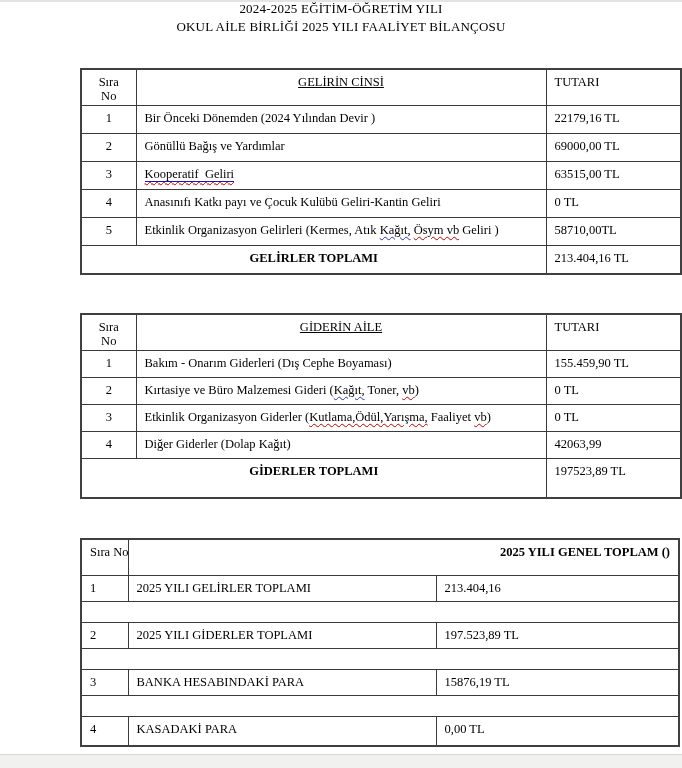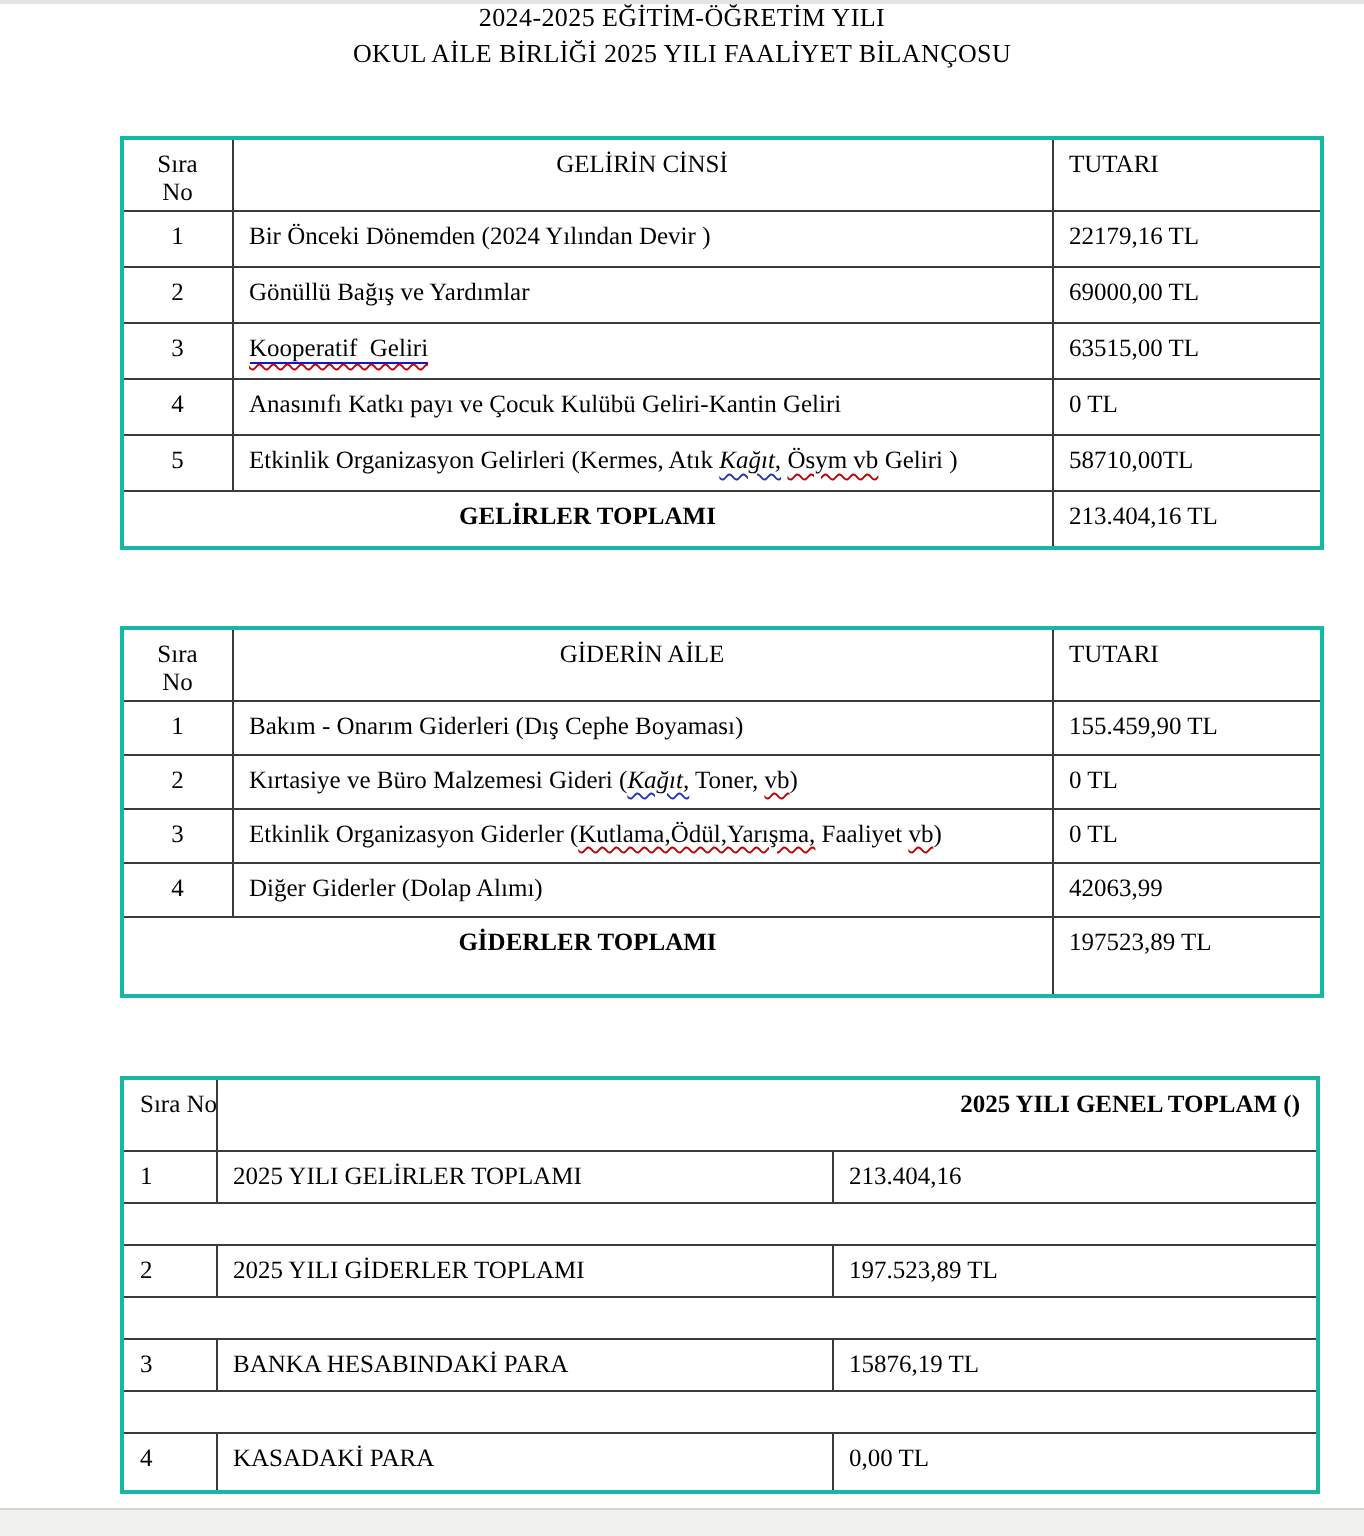--- a/index.html
+++ b/index.html
@@ -19,38 +19,38 @@
   }
   .title-block {
     text-align: center;
     font-size: 13px;
     line-height: 17.5px;
     letter-spacing: 0.2px;
   }
   table.fin-table {
     border-collapse: collapse;
     table-layout: fixed;
-    margin-left: 60px;
+    margin-left: 80px;
     width: 600px;
     font-size: 12.5px;
-    border: 2px solid #14b8a6;
+    border: 2px solid #404040;
   }
   table.fin-table td {
     border: 1px solid #3a3a3a;
     vertical-align: top;
     padding: 5px 8px 2px 8px;
     overflow: hidden;
     line-height: 14px;
   }
   #income-table { margin-top: 33px; }
   #expense-table { margin-top: 38px; }
   #summary-table { margin-top: 39px; width: 598px; }
 
   .cell-no-center { text-align: center; }
-  .cell-kind-header { text-align: center; }
+  .cell-kind-header { text-align: center; text-decoration: underline; }
   tr.header-row-1 { height: 31px; }
   tr.data-row-1 { height: 28px; }
   tr.total-row { height: 28px; }
   tr.header-row-2 { height: 29px; }
   tr.data-row-2 { height: 27px; }
   tr.total-row-2 { height: 40px; }
   .total-label { text-align: center; font-weight: bold; }
   .total-amount { font-weight: normal; }
 
   
@@ -69,21 +69,20 @@
     text-decoration-color: var(--spell-color, #c00000);
     text-decoration-thickness: 1px;
     text-underline-offset: 2px;
   }
   .mark-grammar {
     text-decoration: underline;
     text-decoration-style: wavy;
     text-decoration-color: var(--grammar-color, #2233bb);
     text-decoration-thickness: 1px;
     text-underline-offset: 2px;
-    font-style: italic;
   }
   .mark-link-spell {
     border-bottom: 1px solid var(--link-color, #1414c8);
     text-decoration: underline;
     text-decoration-style: wavy;
     text-decoration-color: var(--spell-color, #c00000);
     text-decoration-thickness: 1px;
     text-underline-offset: 3px;
     text-align: right;
   }
@@ -170,21 +169,21 @@
       <td><span class="seg">Kırtasiye ve Büro Malzemesi Gideri (</span><span class="seg mark-grammar">Kağıt,</span><span class="seg"> Toner, </span><span class="seg mark-spelling">vb</span><span class="seg">)</span></td>
       <td>0 TL</td>
     </tr>
     <tr class="data-row-2">
       <td class="cell-no-center">3</td>
       <td><span class="seg">Etkinlik Organizasyon Giderler (</span><span class="seg mark-spelling">Kutlama,Ödül,Yarışma,</span><span class="seg"> Faaliyet </span><span class="seg mark-spelling">vb</span><span class="seg">)</span></td>
       <td>0 TL</td>
     </tr>
     <tr class="data-row-2">
       <td class="cell-no-center">4</td>
-      <td>Diğer Giderler (Dolap Alımı)</td>
+      <td>Diğer Giderler (Dolap Kağıt)</td>
       <td>42063,99</td>
     </tr>
     <tr class="total-row-2">
       <td class="total-label" colspan="2">GİDERLER TOPLAMI</td>
       <td class="total-amount">197523,89 TL</td>
     </tr>
   </tbody>
 </table>
 
 <table class="fin-table" id="summary-table">

